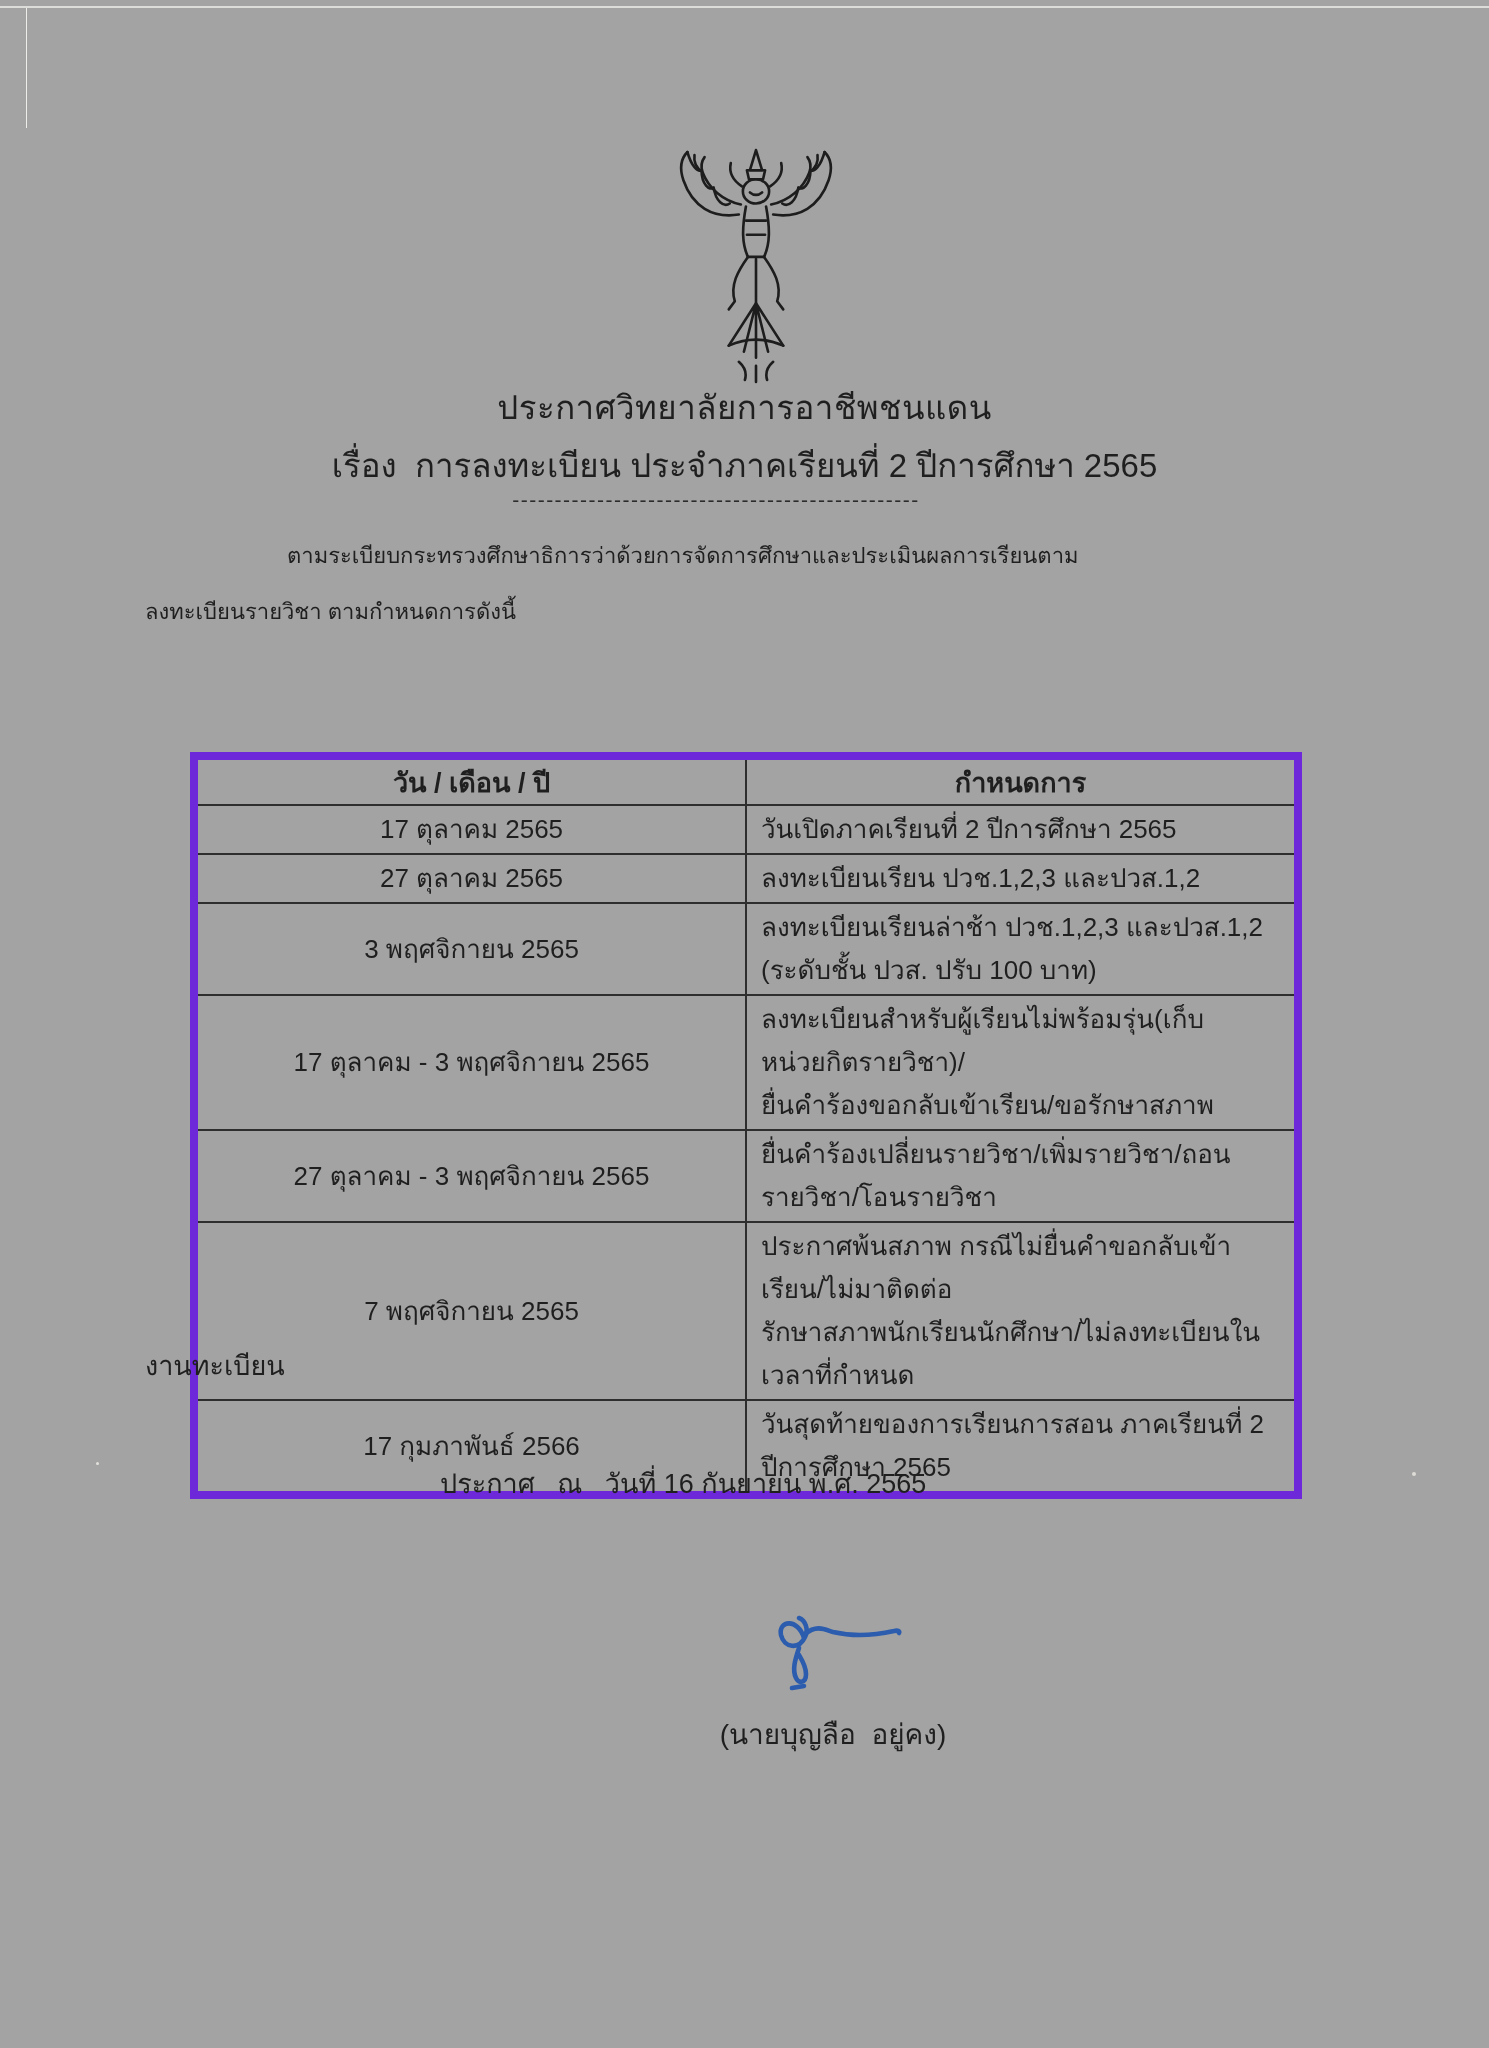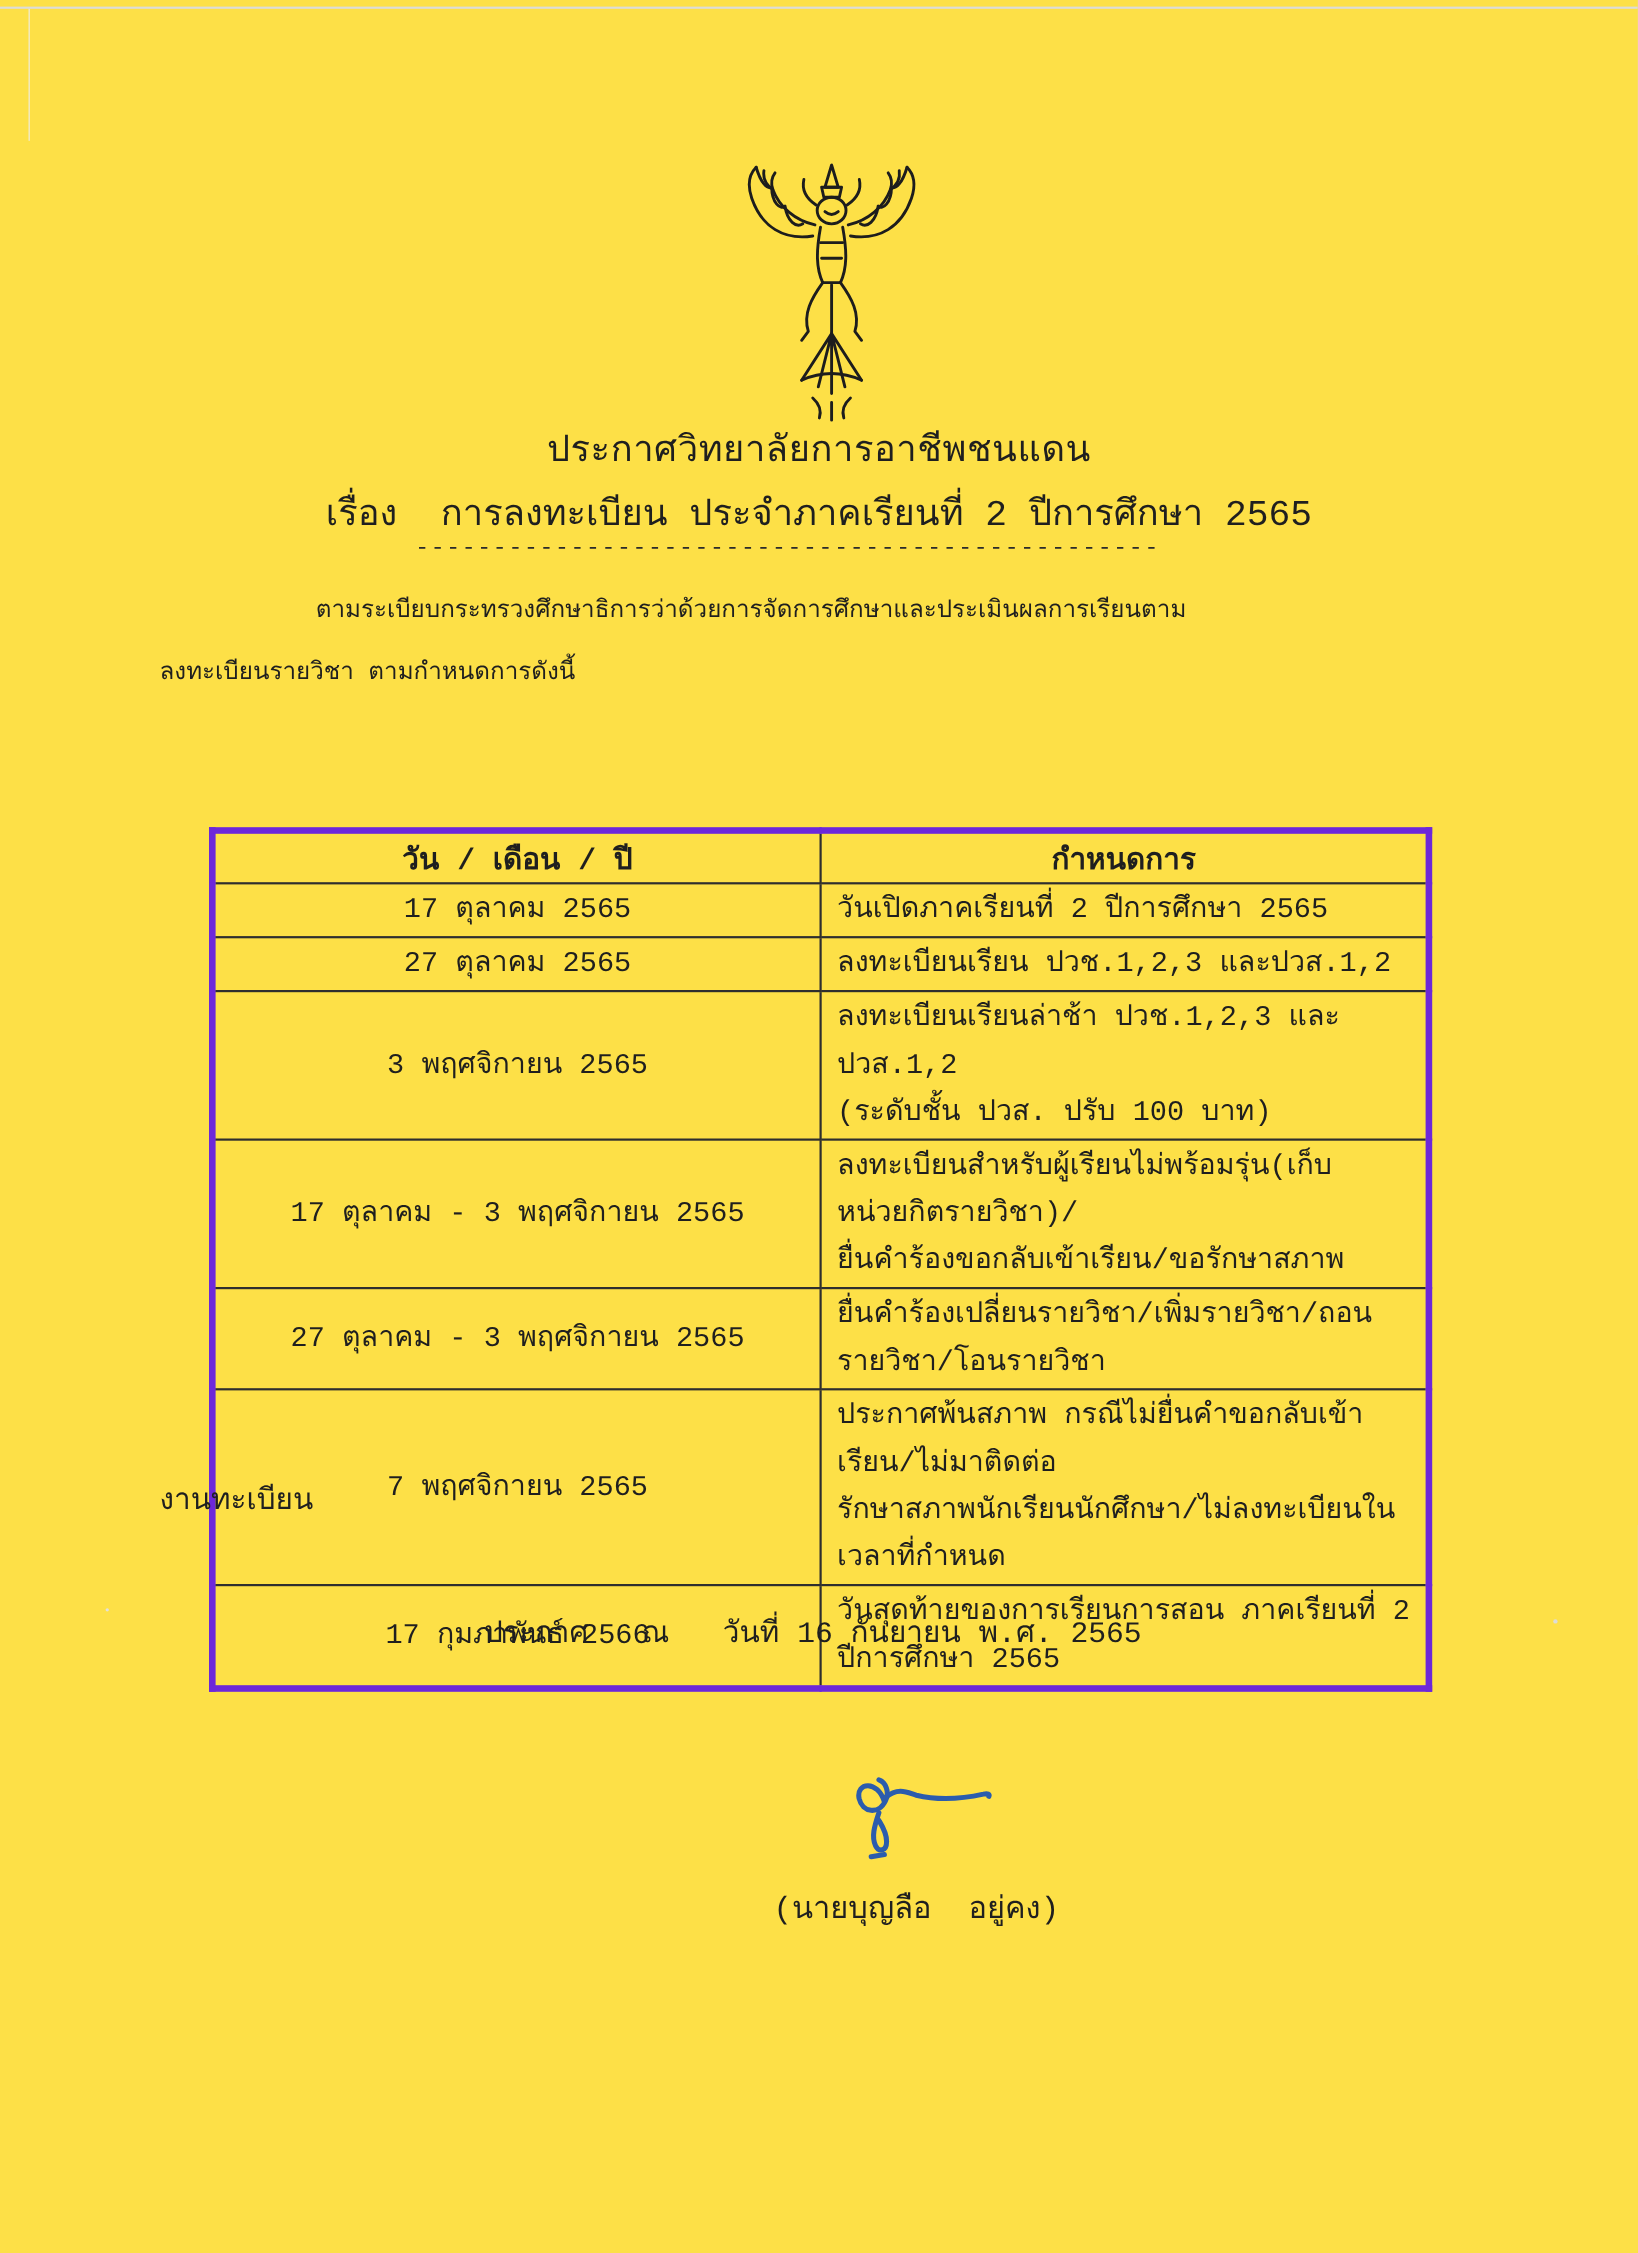--- a/index.html
+++ b/index.html
@@ -1,21 +1,21 @@
 <!DOCTYPE html>
 <html><head>
 <meta charset="utf-8">
 <style>
   html,body{margin:0;padding:0;background:#d9d9d6;}
   .page{
     position:relative;
     width:1489px;height:2048px;
     margin:0 auto;
-    background:#fde047;
-    font-family:Liberation Mono, monospace;
+    background:#a3a3a3;
+    font-family:Liberation Sans, sans-serif;
     color:#1f1f1f;
     overflow:hidden;
   }
   .abs{position:absolute;}
   .pre{white-space:pre;}
   
   .scan-top{left:0;top:6px;width:100%;height:2px;background:#dcdcd8;}
   .scan-left{left:26px;top:8px;width:1px;height:120px;background:#ededea;}
   
   .emblem{left:650px;top:146px;width:212px;height:242px;}
@@ -31,21 +31,21 @@
   .intro{left:145px;top:528px;width:1215px;font-size:22px;line-height:56px;}
   .intro .ln{white-space:pre;}
   .intro .indent{padding-left:142px;}
   
   .sched{left:190px;top:752px;width:1112px;border-collapse:collapse;table-layout:fixed;font-size:26px;}
   .sched th,.sched td{border:2px solid #2e2e2e;vertical-align:middle;}
   .sched th{height:44px;font-weight:bold;font-size:27px;text-align:center;padding:0 10px;}
   .sched td{line-height:43px;padding:2px 14px;}
   .sched td.c-date{text-align:center;width:425px;}
   .sched td.c-what{text-align:left;}
-  .sched{border:6px solid #6d28d9;}
+  .sched{border:8px solid #6d28d9;}
   
   .closing{left:145px;top:1338px;width:1230px;font-size:27px;line-height:57px;}
   .closing .indent{padding-left:140px;}
   .announce{left:440px;top:1462px;font-size:27px;}
   
   .signature-svg{left:768px;top:1606px;width:150px;height:100px;}
   .signature-svg path{fill:none;stroke:#2b5cad;stroke-width:4.6;stroke-linecap:round;stroke-linejoin:round;}
   .sign-name{left:598px;top:1712px;width:470px;text-align:center;font-size:28px;}
   .sign-pos{left:560px;top:1778px;width:550px;text-align:center;font-size:28px;}
   .speck1{left:1412px;top:1472px;width:4px;height:4px;border-radius:50%;background:#dddcd6;}

